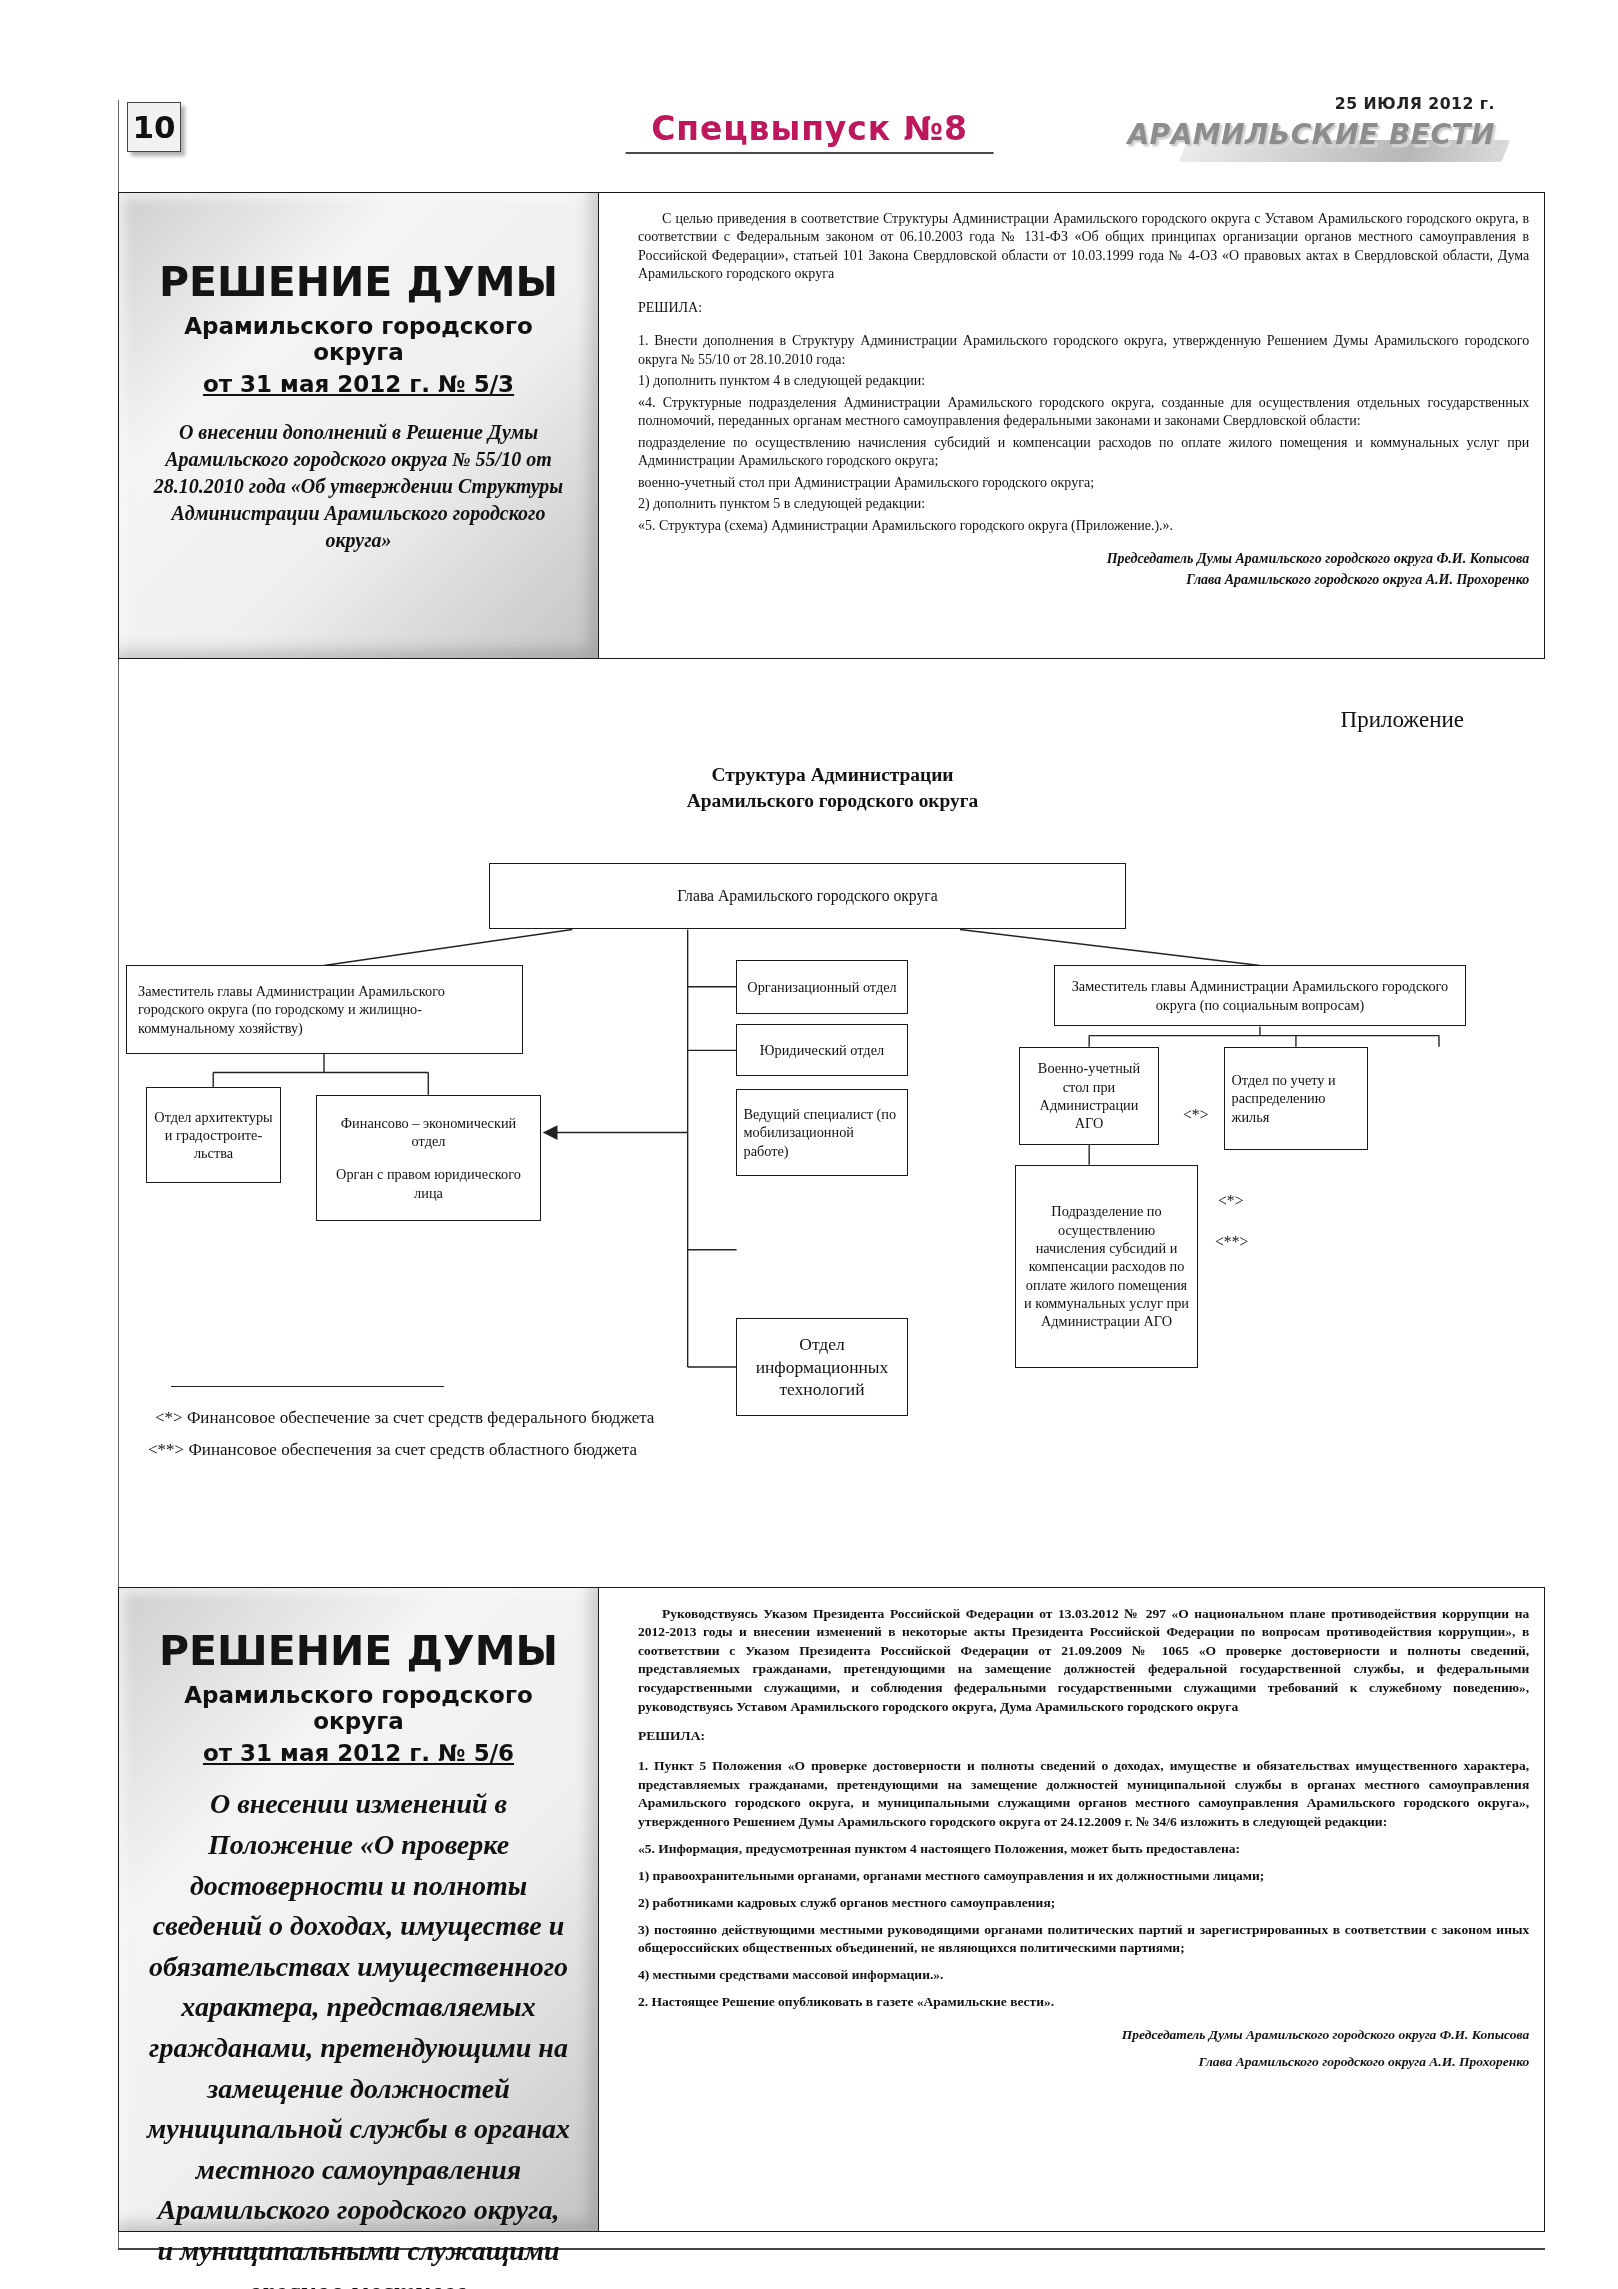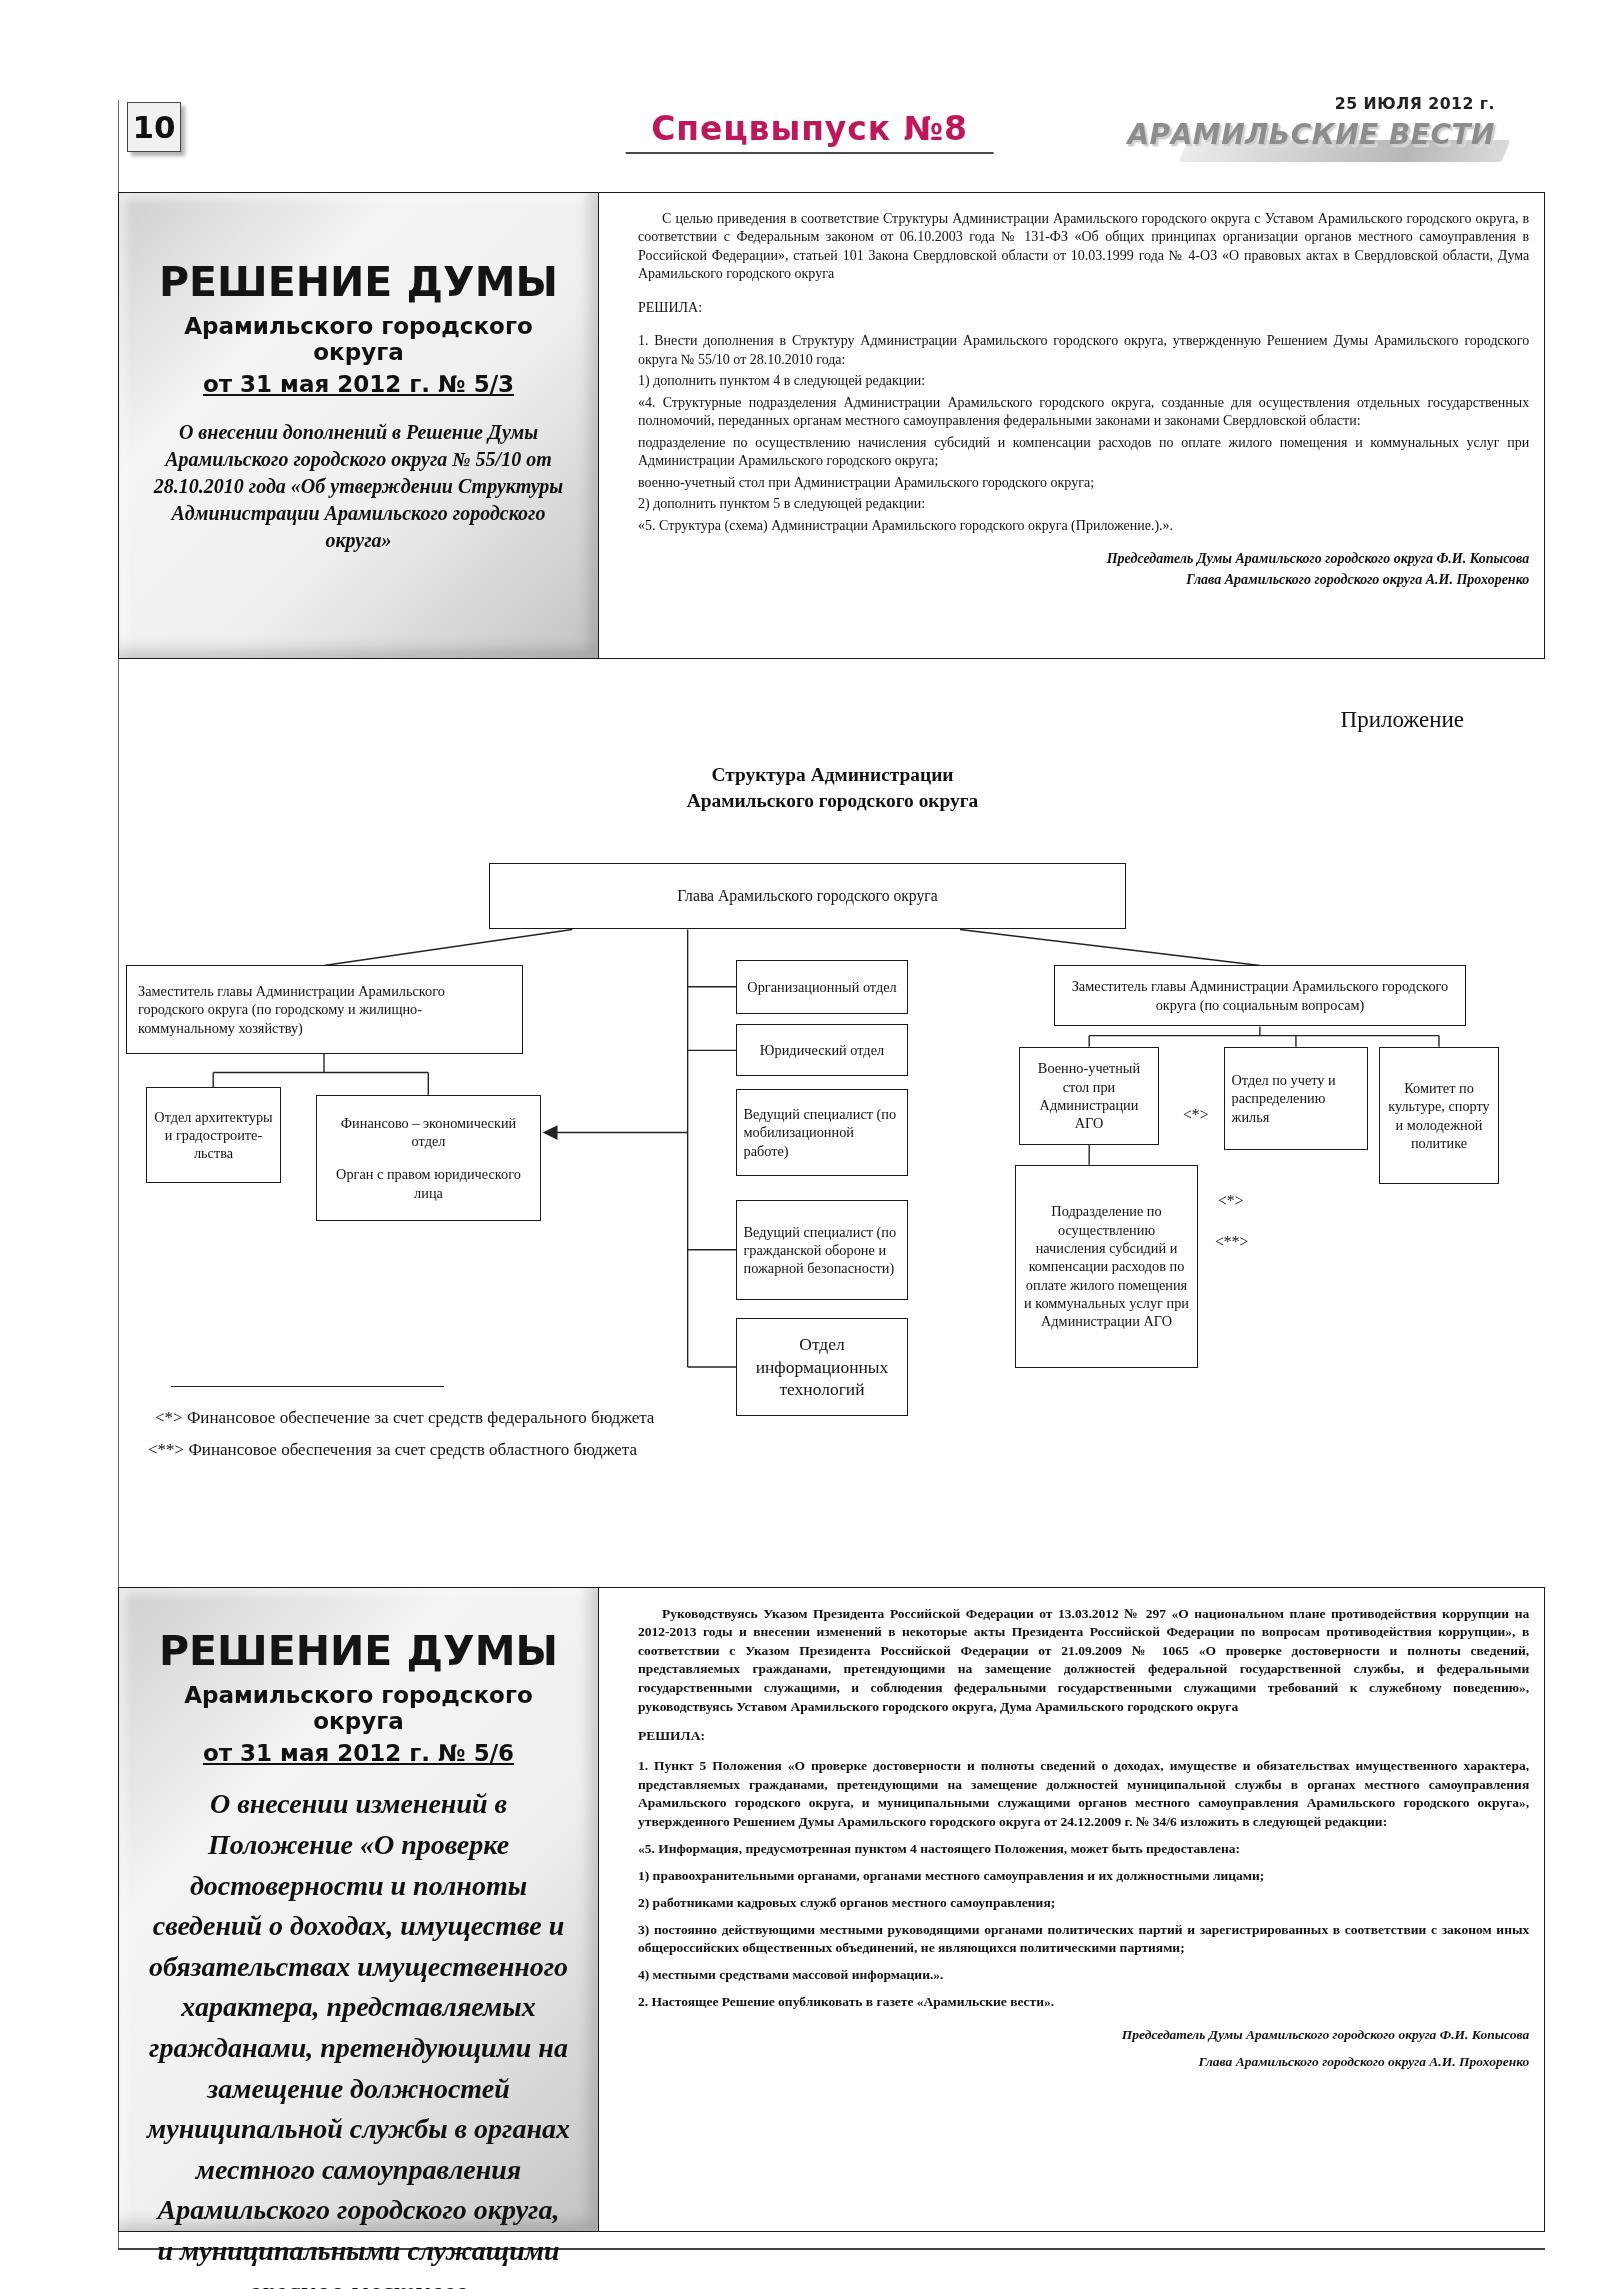--- a/index.html
+++ b/index.html
@@ -149,26 +149,24 @@
   <div class="obox" id="b-head">Глава Арамильского городского округа</div>
   <div class="obox" id="b-depleft">Заместитель главы Администрации Арамильского городского округа (по городскому и жилищно-коммунальному хозяйству)</div>
   <div class="obox" id="b-arch">Отдел архитектуры и градостроите-льства</div>
   <div class="obox" id="b-fin">
     <div>Финансово – экономический отдел</div>
     <div>Орган с правом юридического лица</div>
   </div>
   <div class="obox" id="b-org">Организационный отдел</div>
   <div class="obox" id="b-legal">Юридический отдел</div>
   <div class="obox left" id="b-mob">Ведущий специалист (по мобилизационной работе)</div>
-  <div class="obox left" id="b-civil">Ведущий специалист (по гражданской обороне и пожарной безопасности)</div>
   <div class="obox" id="b-it">Отдел информационных технологий</div>
   <div class="obox" id="b-depright">Заместитель главы Администрации Арамильского городского округа (по социальным вопросам)</div>
   <div class="obox" id="b-mil">Военно-учетный стол при Администрации АГО</div>
   <div class="obox left" id="b-house">Отдел по учету и распределению жилья</div>
-  <div class="obox" id="b-cult">Комитет по культуре, спорту и молодежной политике</div>
   <div class="obox" id="b-subs">Подразделение по осуществлению начисления субсидий и компенсации расходов по оплате жилого помещения и коммунальных услуг при Администрации АГО</div>
 
   <div class="mark" id="m1">&lt;*&gt;</div>
   <div class="mark" id="m2">&lt;*&gt;</div>
   <div class="mark" id="m3">&lt;**&gt;</div>
 
   <div class="foot-rule"></div>
   <div class="footnote" id="fn1">&lt;*&gt; Финансовое обеспечение за счет средств федерального бюджета</div>
   <div class="footnote" id="fn2">&lt;**&gt; Финансовое обеспечения за счет средств областного бюджета</div>
 

